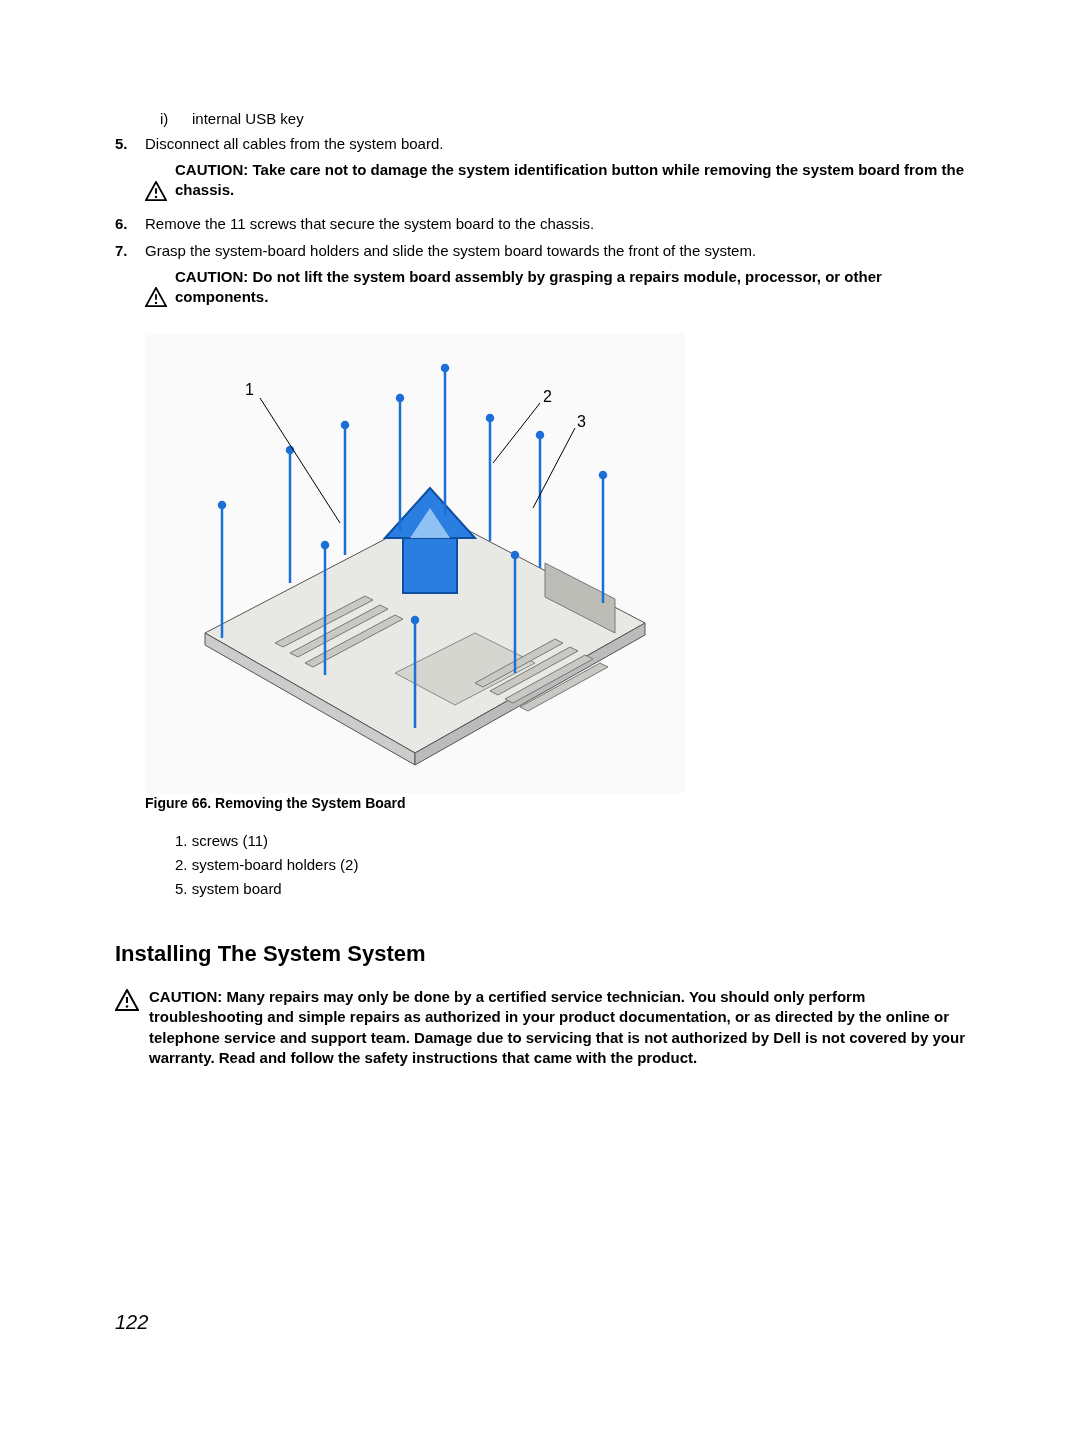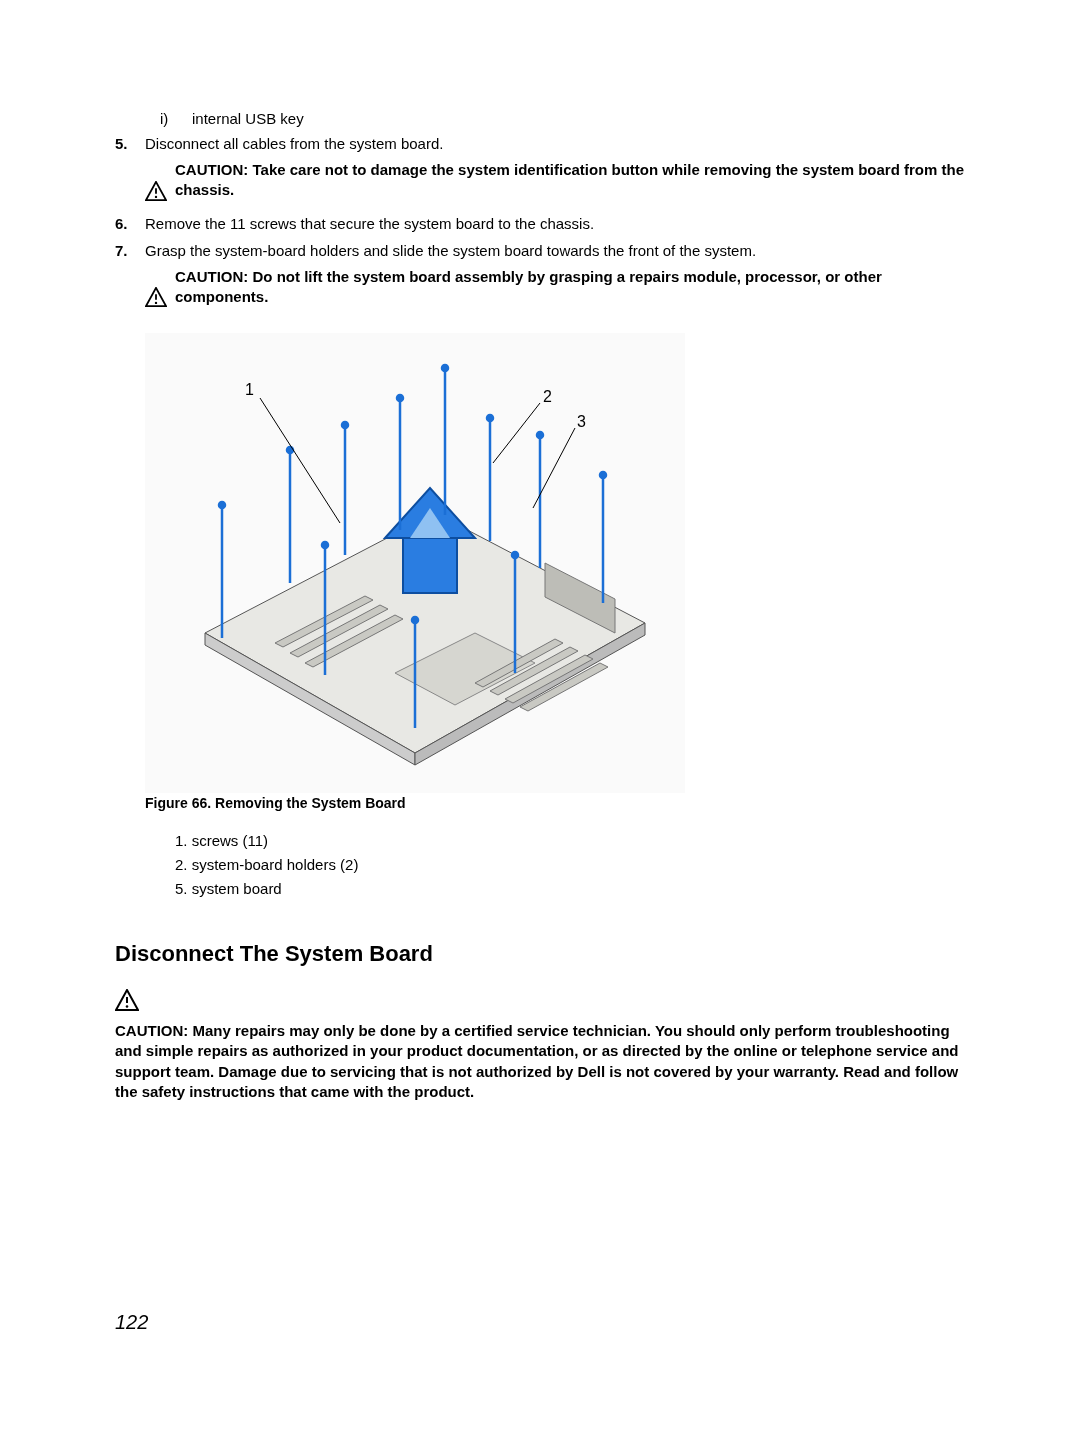--- a/index.html
+++ b/index.html
@@ -90,21 +90,20 @@
   .section-heading {
     font-size: 22px;
     font-weight: bold;
     margin-top: 40px;
     margin-bottom: 20px;
   }
   .main-caution {
     display: flex;
     align-items: flex-start;
     gap: 10px;
-    flex-direction: column;
   }
   .main-caution .caution-icon {
     width: 24px;
     height: 22px;
   }
   .page-number {
     position: absolute;
     bottom: 100px;
     left: 115px;
     font-size: 20px;
@@ -243,21 +242,21 @@
 
     <div class="figure-caption">Figure 66. Removing the System Board</div>
 
     <div class="legend-list">
       <div>1. screws (11)</div>
       <div>2. system-board holders (2)</div>
       <div>5. system board</div>
     </div>
   </div>
 
-  <div class="section-heading">Disconnect The System Board</div>
+  <div class="section-heading">Installing The System System</div>
 
   <div class="main-caution">
     <span class="caution-icon">
       <svg viewBox="0 0 24 22" width="24" height="22">
         <path d="M12 1 L23 21 L1 21 Z" fill="none" stroke="#000" stroke-width="2"></path>
         <line x1="12" y1="8" x2="12" y2="14" stroke="#000" stroke-width="2"></line>
         <circle cx="12" cy="17.5" r="1.3" fill="#000"></circle>
       </svg>
     </span>
     <span class="caution-text">CAUTION: Many repairs may only be done by a certified service technician. You should only perform troubleshooting and simple repairs as authorized in your product documentation, or as directed by the online or telephone service and support team. Damage due to servicing that is not authorized by Dell is not covered by your warranty. Read and follow the safety instructions that came with the product.</span>

